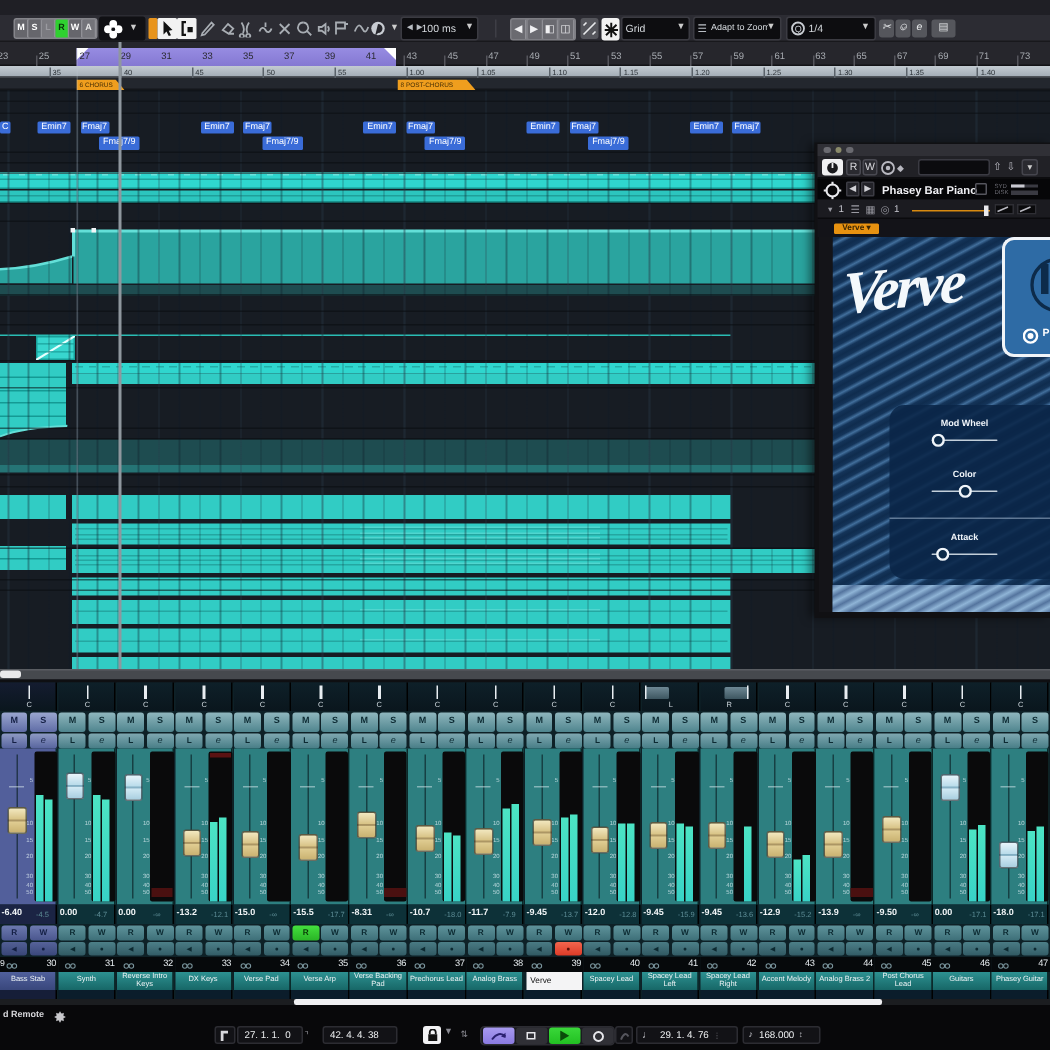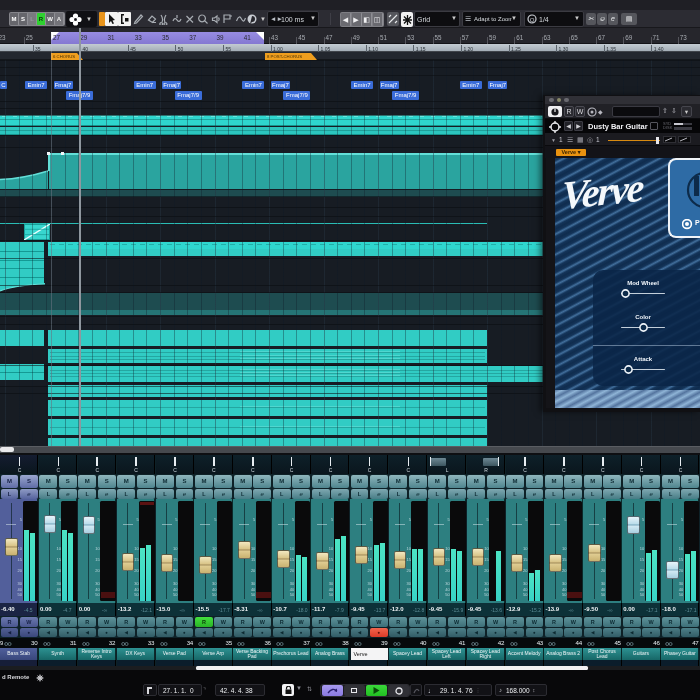--- a/index.html
+++ b/index.html
@@ -327,21 +327,21 @@
 <div class="abs" style="left:662px;top:107px;width:9px;height:9px;color:#b8b8c0;font-size:7px;">⇧︎</div>
 <div class="abs" style="left:671px;top:107px;width:9px;height:9px;color:#b8b8c0;font-size:7px;">⇩︎</div>
 <div class="abs" style="left:681px;top:106px;width:11px;height:11px;background:#2a2a30;border:1px solid #45454d;border-radius:2px;color:#ccc;font-size:5.5px;text-align:center;line-height:10px;">▼︎</div>
 <div class="abs" style="left:545px;top:119px;width:155px;height:14px;background:#060608;"></div>
 <svg class="abs" style="left:549px;top:120.5px" width="12" height="12">
       <circle cx="6" cy="6" r="4" fill="none" stroke="#e8e8ec" stroke-width="1.4"></circle>
       <path d="M6 0 L6 2.5 M6 9.5 L6 12 M0 6 L2.5 6 M9.5 6 L12 6" stroke="#e8e8ec" stroke-width="1.4"></path>
     </svg>
 <div class="abs" style="left:564px;top:121px;width:9px;height:10px;background:#222228;border:1px solid #3c3c44;border-radius:1px;color:#cfcfd4;font-size:6px;text-align:center;line-height:9px;">◀︎</div>
 <div class="abs" style="left:574px;top:121px;width:9px;height:10px;background:#222228;border:1px solid #3c3c44;border-radius:1px;color:#cfcfd4;font-size:6px;text-align:center;line-height:9px;">▶︎</div>
-<div class="abs" style="left:588px;top:121.5px;width:70px;height:10px;color:#f0f0f4;font-size:7.5px;font-weight:bold;">Dusty Bar Guitar</div>
+<div class="abs" style="left:588px;top:121.5px;width:70px;height:10px;color:#f0f0f4;font-size:7.5px;font-weight:bold;">Phasey Bar Piano</div>
 <div class="abs" style="left:650px;top:122px;width:8px;height:8px;border:1px solid #55555d;border-radius:1px;"></div>
 <div class="abs" style="left:663px;top:122px;width:10px;height:8px;color:#6a6a72;font-size:4px;line-height:4px;">SYD<br>DISK</div>
 <div class="abs" style="left:674px;top:122.5px;width:18px;height:2.5px;background:#3a3a42;"></div>
 <div class="abs" style="left:674px;top:122.5px;width:9px;height:2.5px;background:#c8c8d0;"></div>
 <div class="abs" style="left:674px;top:127px;width:18px;height:2.5px;background:#3a3a42;"></div>
 <div class="abs" style="left:545px;top:133px;width:155px;height:13px;background:#1b1b20;border-bottom:1px solid #0a0a0d;"></div>
 <div class="abs" style="left:551px;top:137px;width:8px;height:6px;color:#9a9aa2;font-size:5px;">▼︎</div>
 <div class="abs" style="left:559px;top:136px;width:8px;height:8px;color:#c8c8d0;font-size:6.5px;">1</div>
 <div class="abs" style="left:567px;top:136px;width:9px;height:8px;color:#9a9aa2;font-size:7px;">☰︎</div>
 <div class="abs" style="left:577px;top:136px;width:9px;height:8px;color:#9a9aa2;font-size:7px;">▦︎</div>

